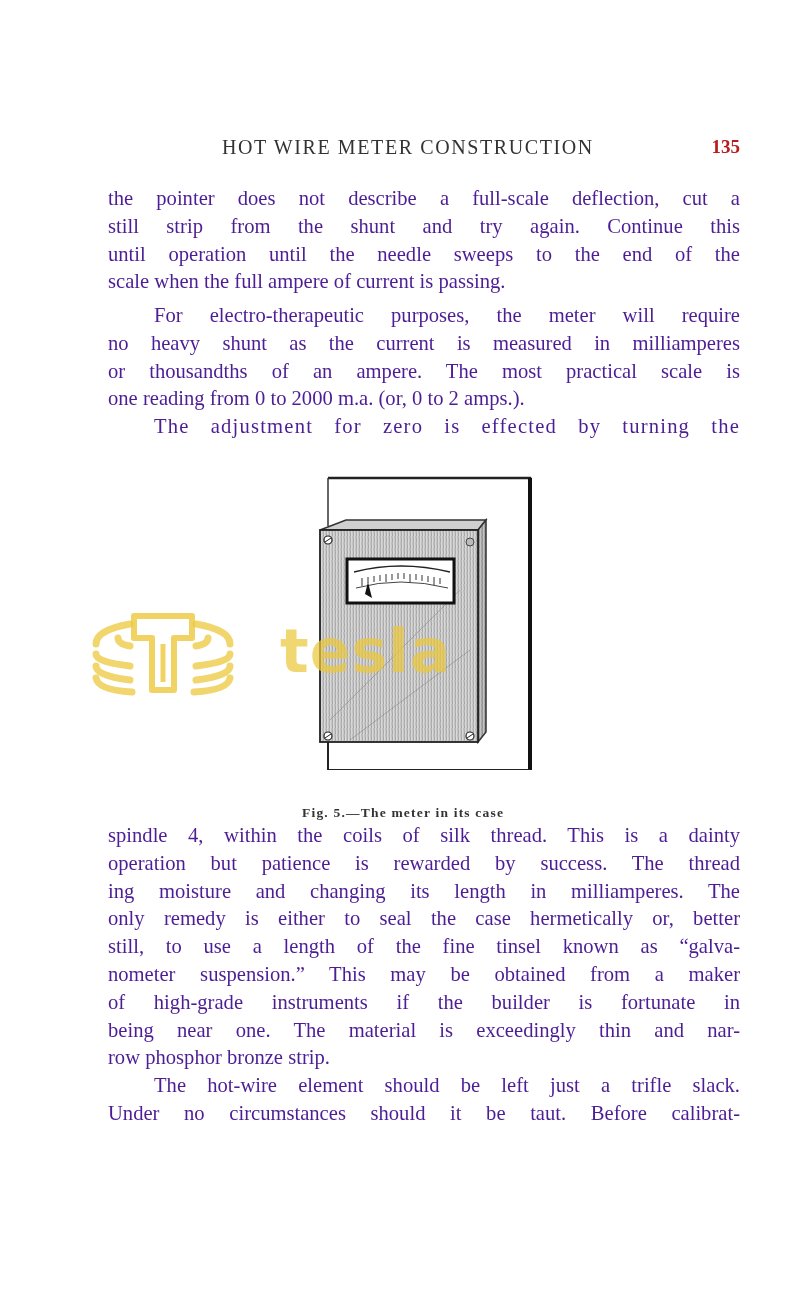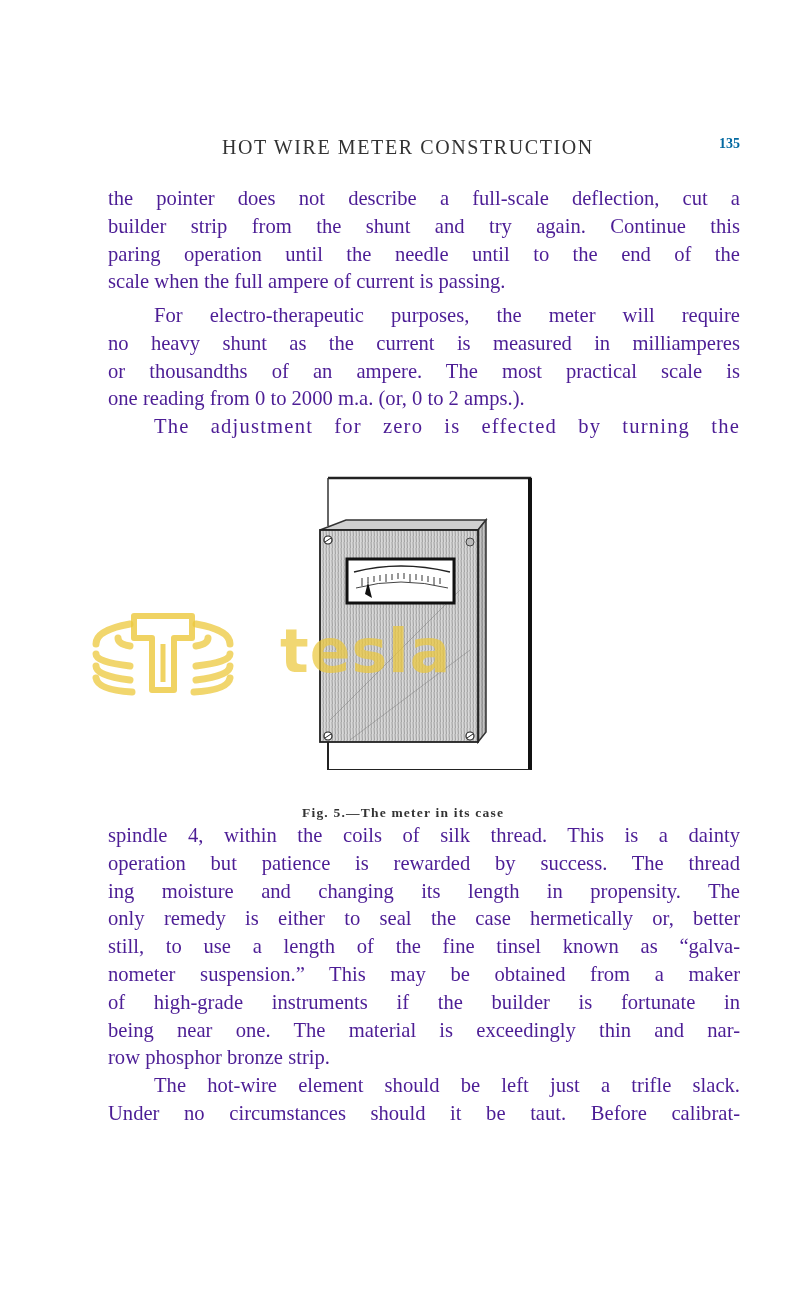--- a/index.html
+++ b/index.html
@@ -1,21 +1,21 @@
 <!DOCTYPE html>
 <html><head>
 <meta charset="utf-8">
 <style>
   html, body { margin: 0; padding: 0; background: #ffffff; }
   body { width: 800px; height: 1297px; position: relative; overflow: hidden;
          font-family: "Liberation Serif", "DejaVu Serif", serif; color: #2a2a2a; }
   .page { position: absolute; left: 0; top: 0; width: 688px; height: 1297px; }
   .running-head { position: absolute; top: 136px; left: 108px; width: 632px; height: 26px; }
   .running-title { position: absolute; left: 114px; top: 0; font-size: 20px; letter-spacing: 1.6px; color: #333; }
-  .page-number { position: absolute; right: 0; top: 0; font-size: 14px; font-weight: bold; color: #0369a1; }
+  .page-number { position: absolute; right: 0; top: 0; font-size: 19px; font-weight: bold; color: #b91c1c; }
   .text-block { position: absolute; left: 108px; width: 632px; }
   .line { display: block; font-size: 20.6px; line-height: 27.8px; height: 27.8px;
           text-align: justify; text-align-last: justify; white-space: nowrap; color: #4c1d95; }
   .line.last { text-align-last: left; }
   .line.indent { padding-left: 46px; }
   .block-1 { top: 185px; }
   .block-2 { top: 302px; }
   .block-3 { top: 822px; }
   .figure { position: absolute; left: 310px; top: 470px; width: 240px; height: 300px; }
   .caption { position: absolute; left: 302px; top: 777px; font-size: 13.5px; font-weight: bold;
@@ -31,22 +31,22 @@
 
 <div class="page">
 
   <div class="running-head">
     <span class="running-title">HOT WIRE METER CONSTRUCTION</span>
     <span class="page-number">135</span>
   </div>
 
   <div class="text-block block-1">
     <span class="line">the pointer does not describe a full-scale deflection, cut a</span>
-    <span class="line">builder strip from the shunt and try again.  Continue this</span>
-    <span class="line">paring operation until the needle until to the end of the</span>
+    <span class="line">still strip from the shunt and try again.  Continue this</span>
+    <span class="line">until operation until the needle sweeps to the end of the</span>
     <span class="line last">scale when the full ampere of current is passing.</span>
   </div>
 
   <div class="text-block block-2">
     <span class="line indent">For electro-therapeutic purposes, the meter will require</span>
     <span class="line">no heavy shunt as the current is measured in milliamperes</span>
     <span class="line">or thousandths of an ampere.  The most practical scale is</span>
     <span class="line last">one reading from 0 to 2000 m.a. (or, 0 to 2 amps.).</span>
     <span class="line indent" style="letter-spacing:1.2px;">The adjustment for zero is effected by turning the</span>
   </div>
@@ -127,21 +127,21 @@
       </g>
       <path d="M46 8 L104 8 L104 30 L86 30 L86 82 L64 82 L64 30 L46 30 Z" fill="rgba(255,255,255,0.3)" stroke="rgba(236,200,60,0.8)" stroke-width="6" stroke-linejoin="round"></path>
       <line x1="75" y1="36" x2="75" y2="74" stroke="rgba(236,200,60,0.8)" stroke-width="5"></line>
     </svg>
     <span class="wm-text wm-tesla">tesla</span>
   </div>
 
   <div class="text-block block-3">
     <span class="line">spindle 4, within the coils of silk thread.  This is a dainty</span>
     <span class="line">operation but patience is rewarded by success.  The thread</span>
-    <span class="line">ing moisture and changing its length in propensity.  The</span>
+    <span class="line">ing moisture and changing its length in milliamperes.  The</span>
     <span class="line">only remedy is either to seal the case hermetically or, better</span>
     <span class="line">still, to use a length of the fine tinsel known as “galva-</span>
     <span class="line">nometer suspension.”  This may be obtained from a maker</span>
     <span class="line">of high-grade instruments if the builder is fortunate in</span>
     <span class="line">being near one.  The material is exceedingly thin and nar-</span>
     <span class="line last">row phosphor bronze strip.</span>
     <span class="line indent">The hot-wire element should be left just a trifle slack.</span>
     <span class="line">Under no circumstances should it be taut.  Before calibrat-</span>
   </div>
 

